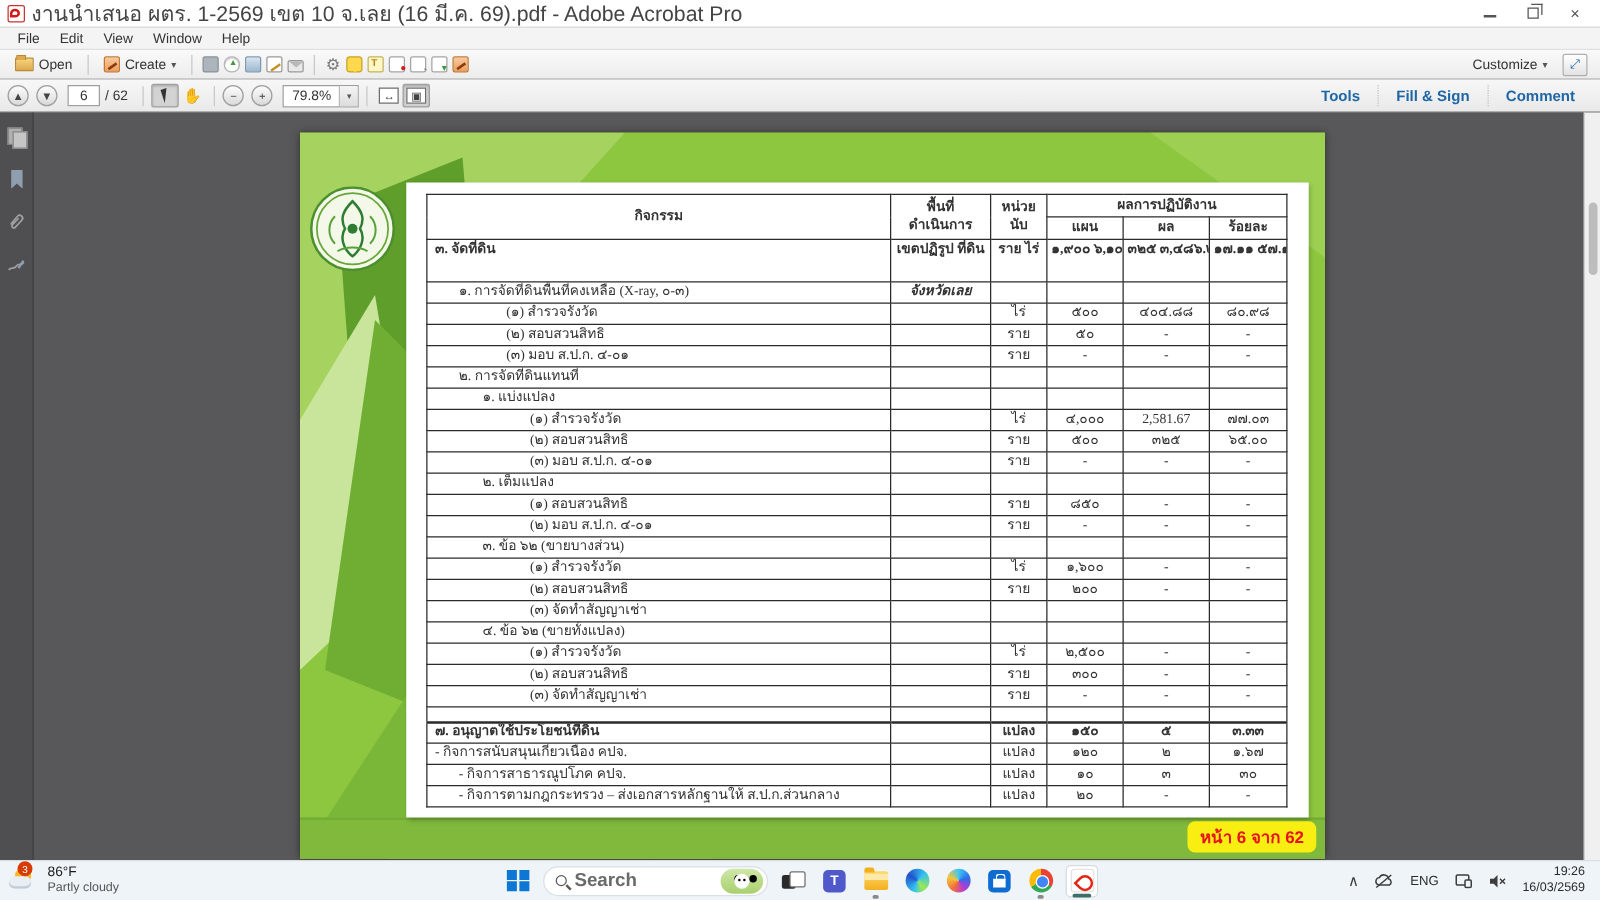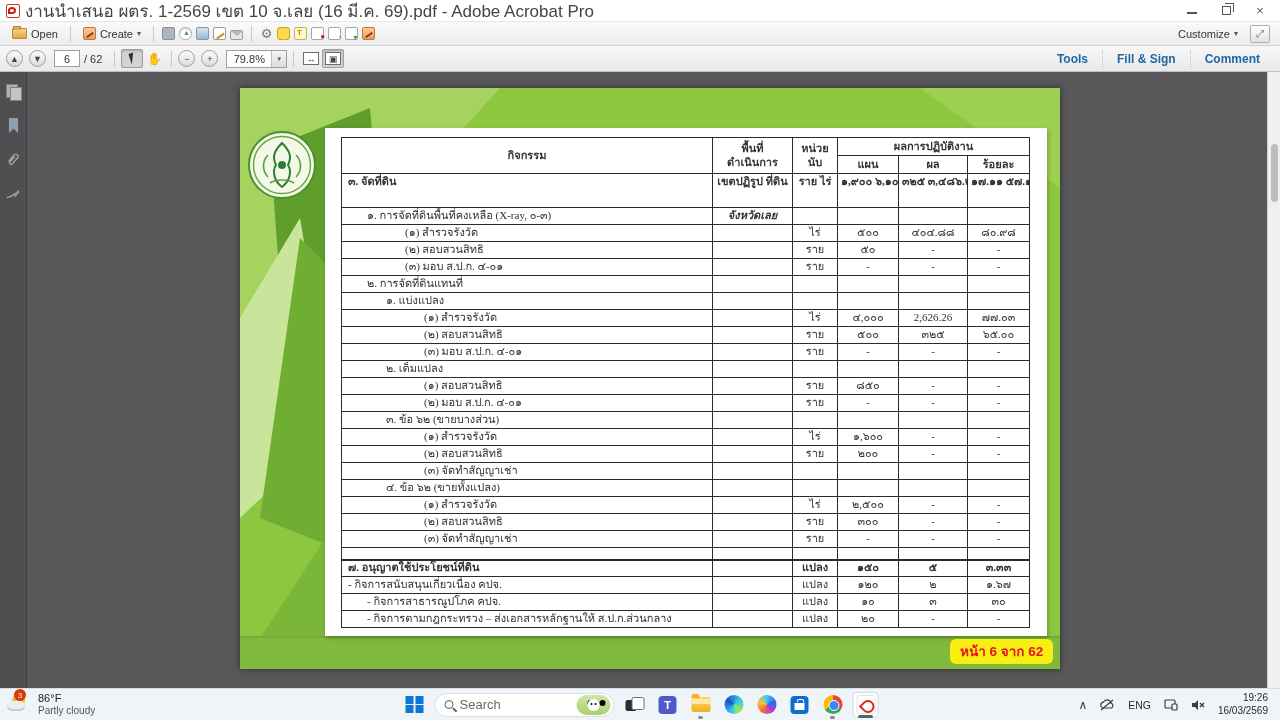--- a/index.html
+++ b/index.html
@@ -123,21 +123,21 @@
   .tb-center { position:absolute; left:50%; transform:translateX(-50%); display:flex; align-items:center; gap:7px; height:100%; }
   .tk-item { width:26px; height:26px; border-radius:4px; display:flex; align-items:center; justify-content:center; position:relative; }
   .tk-item.active { background:#ffffff; border:1px solid #d5dbe1; }
   .run-dot { position:absolute; bottom:-1px; left:50%; transform:translateX(-50%); width:5px; height:3px; border-radius:2px; background:#8a8a8a; }
   .run-bar { position:absolute; bottom:-1px; left:50%; transform:translateX(-50%); width:15px; height:3px; border-radius:2px; background:#3f6e68; }
   .win-logo { display:grid; grid-template-columns:8px 8px; grid-template-rows:8px 8px; gap:1.5px; }
   .win-logo span { background:#0e77d4; }
   .search-pill { width:180px; height:24px; background:#ffffff; border:1px solid #d9dfe5; border-radius:13px; display:flex; align-items:center; padding:0 3px 0 9px; gap:6px; }
   .mag { width:9px; height:9px; border:1.5px solid #5b5b5b; border-radius:50%; position:relative; flex:none; }
   .mag:before { content:""; position:absolute; left:7px; top:8px; width:5px; height:1.5px; background:#5b5b5b; transform:rotate(45deg); }
-  .search-txt { color:#6a6a6a; font-size:13px; flex:1; }
+  .search-txt { color:#6a6a6a; font-size:15px; flex:1;font-weight:bold; }
   .panda { width:34px; height:20px; border-radius:10px; background:linear-gradient(#cfe7a8,#a8d06e); position:relative; flex:none; overflow:hidden; }
   .panda:before { content:""; position:absolute; left:11px; top:4px; width:12px; height:12px; border-radius:50%; background:#fff; box-shadow:-3px -2px 0 -3px #000, 9px -2px 0 -3px #000; }
   .panda:after { content:""; position:absolute; left:14px; top:8px; width:2px; height:2px; border-radius:50%; background:#000; box-shadow:4px 0 0 #000; }
   .task-view { width:18px; height:16px; position:relative; }
   .task-view:before { content:""; position:absolute; left:0; top:3px; width:11px; height:11px; background:#2a2a2a; border-radius:2px; }
   .task-view:after { content:""; position:absolute; left:6px; top:0; width:11px; height:11px; background:#fff; border:1px solid #6f6f6f; border-radius:2px; }
   .teams { width:18px; height:18px; border-radius:4px; background:#5059c9; position:relative; }
   .teams:before { content:"T"; position:absolute; inset:0; display:flex; align-items:center; justify-content:center; color:#fff; font-size:11px; font-weight:bold; }
   .explorer { width:19px; height:15px; background:linear-gradient(#ffd96b,#f2b01e); border-radius:2px; position:relative; }
   .explorer:before { content:""; position:absolute; top:-3px; left:0; width:8px; height:4px; background:#f2b01e; border-radius:2px 2px 0 0; }
@@ -171,20 +171,27 @@
       <div class="win-btn">
           <span class="wb-min"></span>
         </div>
       <div class="win-btn">
           <span class="wb-max"></span>
         </div>
       <div class="win-btn wb-close">×</div>
     </div>
   </div>
 
+  <div class="menubar">
+    <span class="menu-item">File</span>
+    <span class="menu-item">Edit</span>
+    <span class="menu-item">View</span>
+    <span class="menu-item">Window</span>
+    <span class="menu-item">Help</span>
+  </div>
 
   <div class="toolbar1">
     <div class="tb-btn">
       <span class="folder-ic"></span>
       <span>Open</span>
     </div>
     <div class="tb-sep"></div>
     <div class="tb-btn">
       <span class="mini docpen"></span>
       <span>Create</span>
@@ -411,21 +418,21 @@
                   <td class="c-unit"></td>
                   <td class="c-plan"></td>
                   <td class="c-result"></td>
                   <td class="c-percent"></td>
                 </tr>
                 <tr class="">
                   <td class="c-label" style="padding-left: 82px;">(๑) สำรวจรังวัด</td>
                   <td class="c-area"></td>
                   <td class="c-unit">ไร่</td>
                   <td class="c-plan">๔,๐๐๐</td>
-                  <td class="c-result">2,626.26</td>
+                  <td class="c-result">2,581.67</td>
                   <td class="c-percent">๗๗.๐๓</td>
                 </tr>
                 <tr class="">
                   <td class="c-label" style="padding-left: 82px;">(๒) สอบสวนสิทธิ</td>
                   <td class="c-area"></td>
                   <td class="c-unit">ราย</td>
                   <td class="c-plan">๕๐๐</td>
                   <td class="c-result">๓๒๕</td>
                   <td class="c-percent">๖๕.๐๐</td>
                 </tr>

